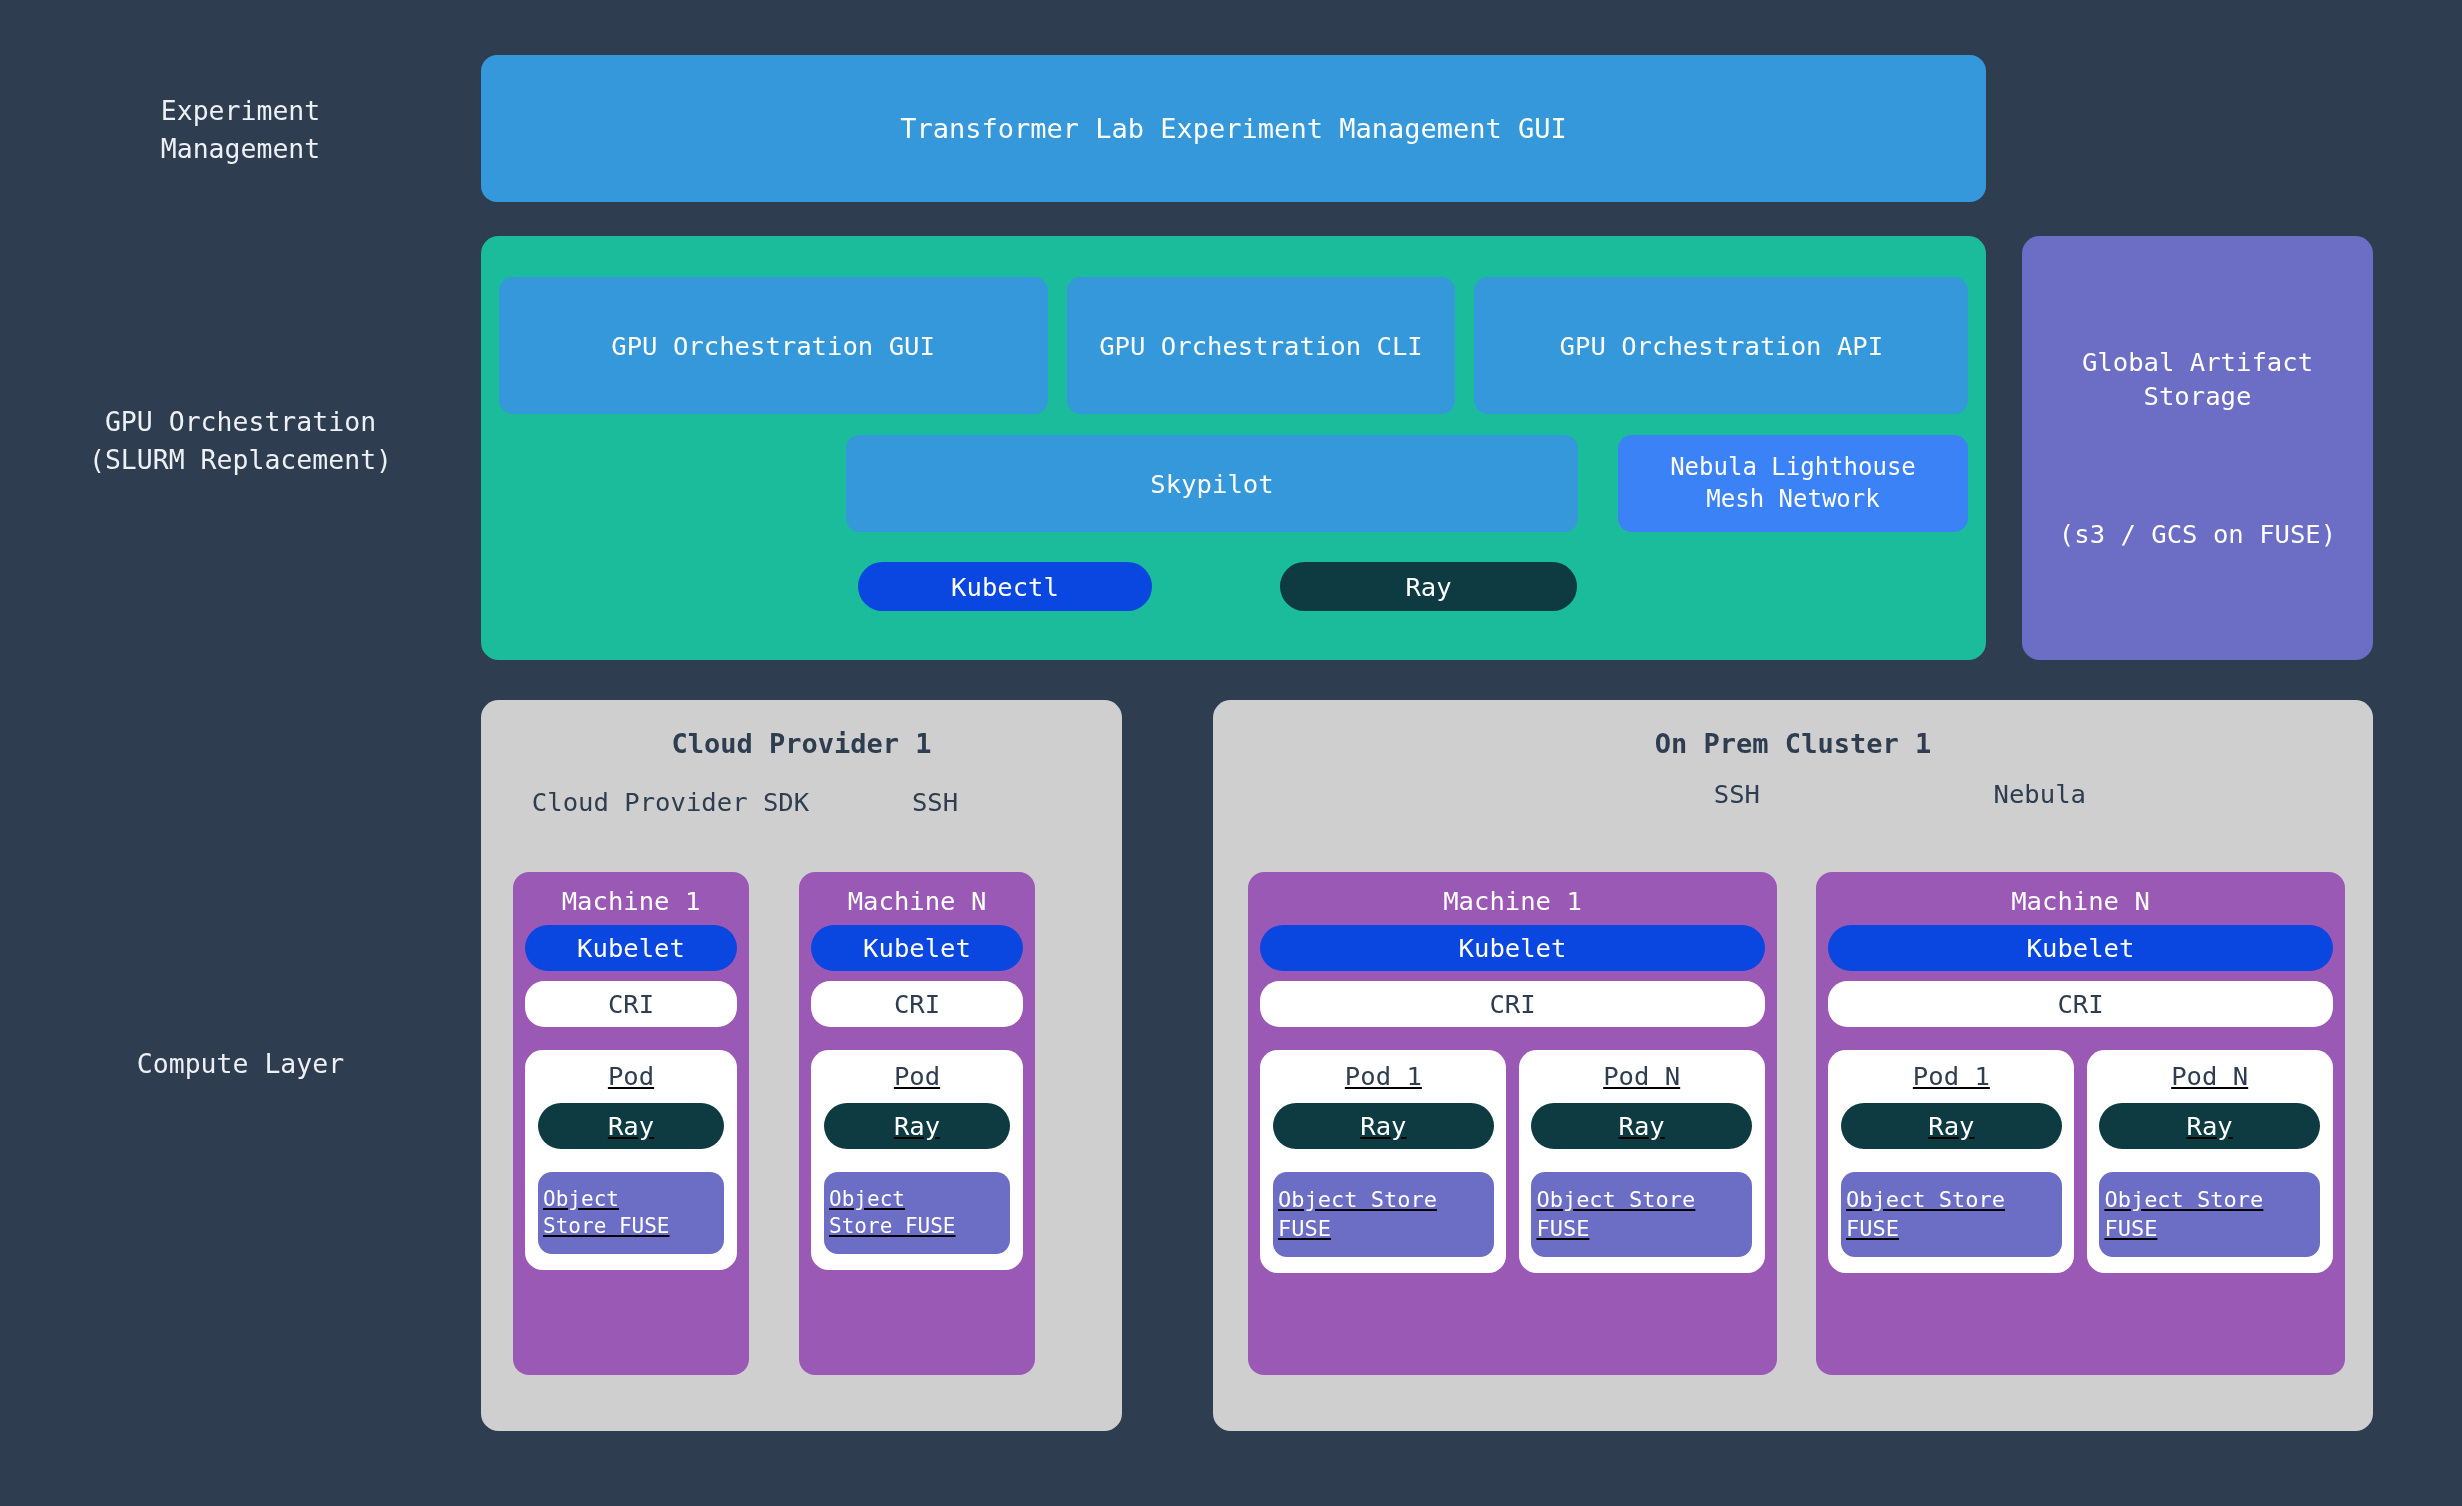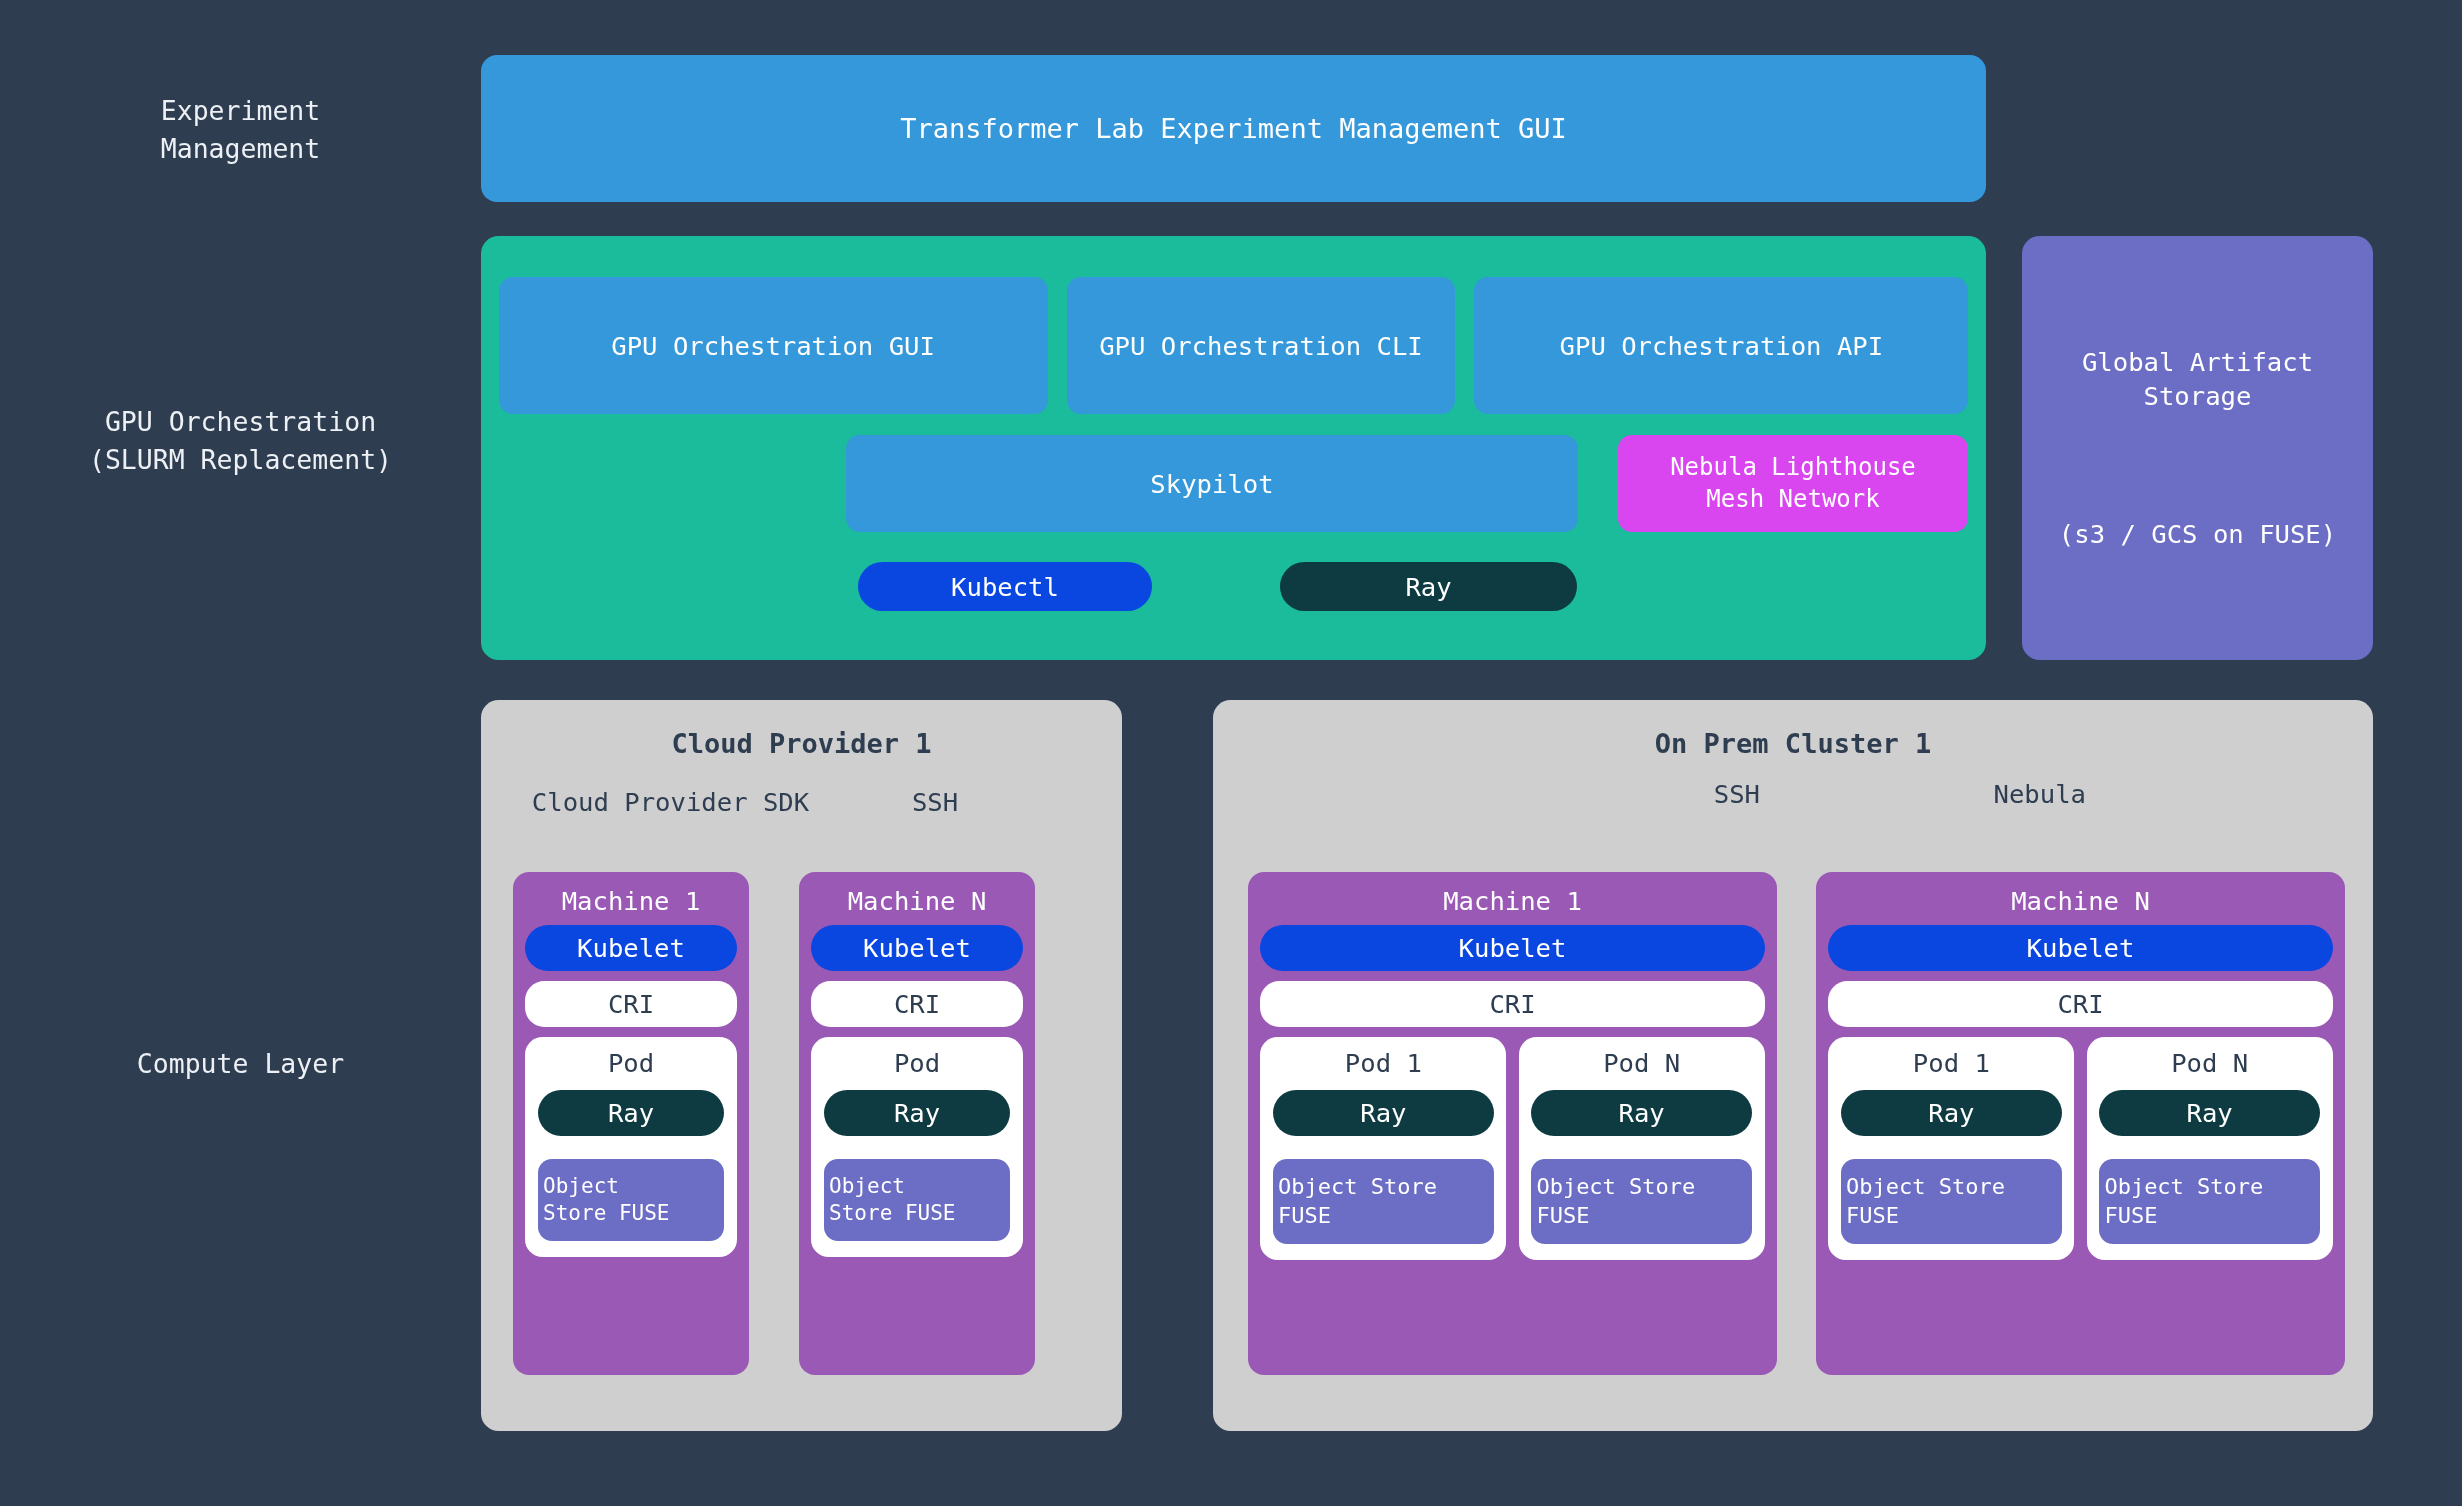--- a/index.html
+++ b/index.html
@@ -81,21 +81,21 @@
 
   #skypilot {
     left: 365px; top: 199px; width: 732px; height: 97px;
     background: #3498db;
     border-radius: 14px;
     color: #ffffff;
     font-size: 25.6px;
   }
   #nebula-lighthouse {
     left: 1137px; top: 199px; width: 350px; height: 97px;
-    background: #d946ef;
+    background: #3b82f6;
     border-radius: 14px;
     color: #ffffff;
     font-size: 24px;
     line-height: 1.3;
   }
   #kubectl {
     left: 377px; top: 326px; width: 294px; height: 49px;
     background: #0a47e0;
     border-radius: 25px;
     color: #ffffff;
@@ -182,21 +182,22 @@
     color: #2e3d50;
     border-radius: 19.4px;
     text-align: center;
     font-size: 25.6px;
     padding: 8px 0;
     margin-top: 10.6px;
   }
   .pods-row {
     display: flex;
     gap: 12.4px;
-    margin-top: 10px;
+    margin-top: 23px;
+    text-decoration: underline;
   }
   .pod {
     background: #ffffff;
     border-radius: 17.6px;
     flex: 1 1 0;
     box-sizing: border-box;
     padding: 10.6px 12.4px 16px 12.4px;
   }
   .pod-title {
     text-align: center;

